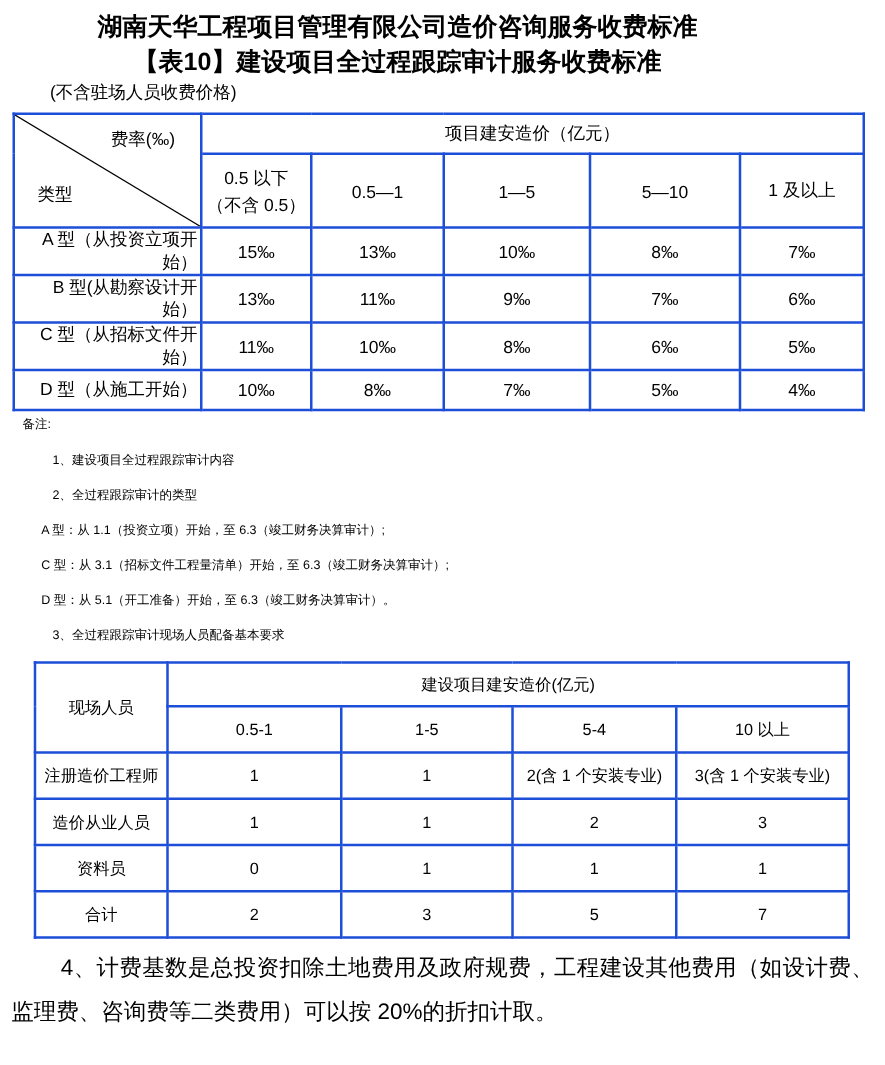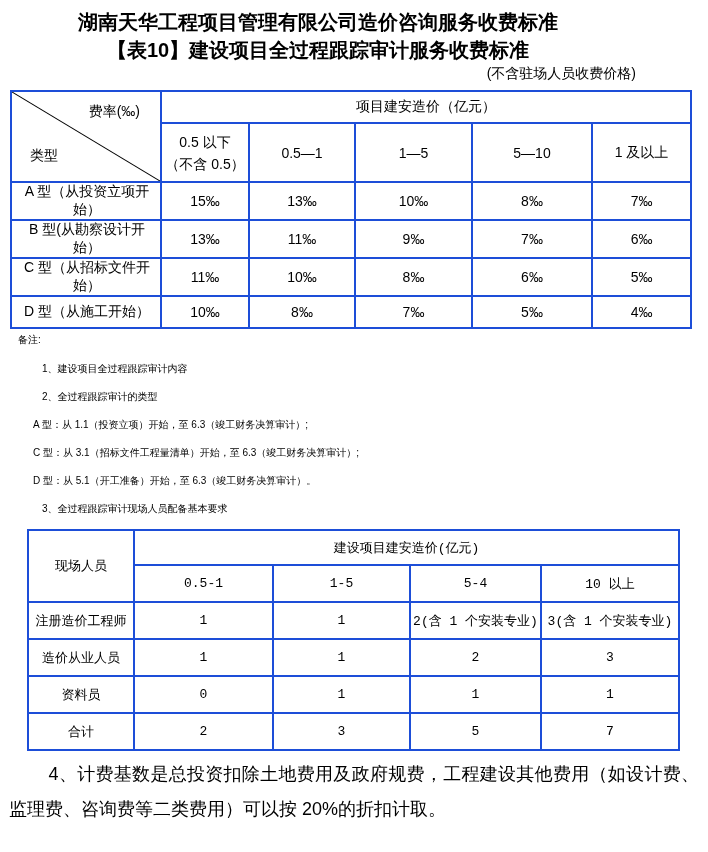--- a/index.html
+++ b/index.html
@@ -7,52 +7,52 @@
     width:708px;height:852px;overflow:hidden;
     font-family:"Liberation Sans","DejaVu Sans",sans-serif;
     -webkit-font-smoothing:none;
   }
   .page{width:636px;height:852px;position:relative;}
 
   
   .title{ text-align:center; font-weight:bold; font-size:20px; line-height:28px; }
   .title-1{ padding-top:8px; }
   .title-2{ }
-  .subtitle{ text-align:right; font-size:14px; line-height:18px; font-weight:normal; margin-bottom:8px;}
+  .subtitle{ text-align:left; font-size:14px; line-height:18px; font-weight:normal; margin-bottom:8px;padding-left:40px;}
 
   
   table{ border-collapse:collapse; table-layout:fixed; }
   td{ border:2px solid #1d4ed8; text-align:center; vertical-align:middle;
       font-size:14px; padding:0 2px; overflow:hidden; }
 
   
   .rate-table{ margin-left:10px; width:680px; }
   .rate-table .h1 td{ height:30px; }
   .rate-table .h2 td{ height:57px; }
   .rate-table .dr td{ height:30px; }
-  .rate-table td.row-label{ text-align:center; padding-left:4px; }
+  .rate-table td.row-label{ text-align:right; padding-left:4px; }
   .two-line span{ display:block; line-height:22px; }
 
   .corner-cell{ position:relative; padding:0; }
   .corner-cell svg{ position:absolute; left:0; top:0; width:100%; height:100%; display:block; }
   .corner-top{ position:absolute; top:11px; right:20px; font-size:14px; }
   .corner-bottom{ position:absolute; bottom:16px; left:18px; font-size:14px; }
 
   
   .notes{ font-size:10px; margin-top:0; }
   .notes-label{ margin-left:18px; line-height:22px; }
   .note-line{ line-height:20px; margin-top:8px; }
   .indent-num{ margin-left:42px; }
   .indent-type{ margin-left:33px; }
 
   
   .staff-table{ margin-left:27px; margin-top:10px; width:651px; }
   .staff-table td{ font-size:13px; }
   .staff-table .h1 td{ height:33px; }
-  .staff-table tr td{ height:35px;font-family:Liberation Mono, monospace; }
+  .staff-table tr td{ height:35px; }
 
   
   .footer-notes{ width:690px; margin-left:9px; margin-top:6px; }
   .footer-notes p{ margin:0; font-size:18px; line-height:35px;
      text-align:justify; text-indent:2.2em; }
 </style>
 </head>
 <body>
 
 <div class="page">

